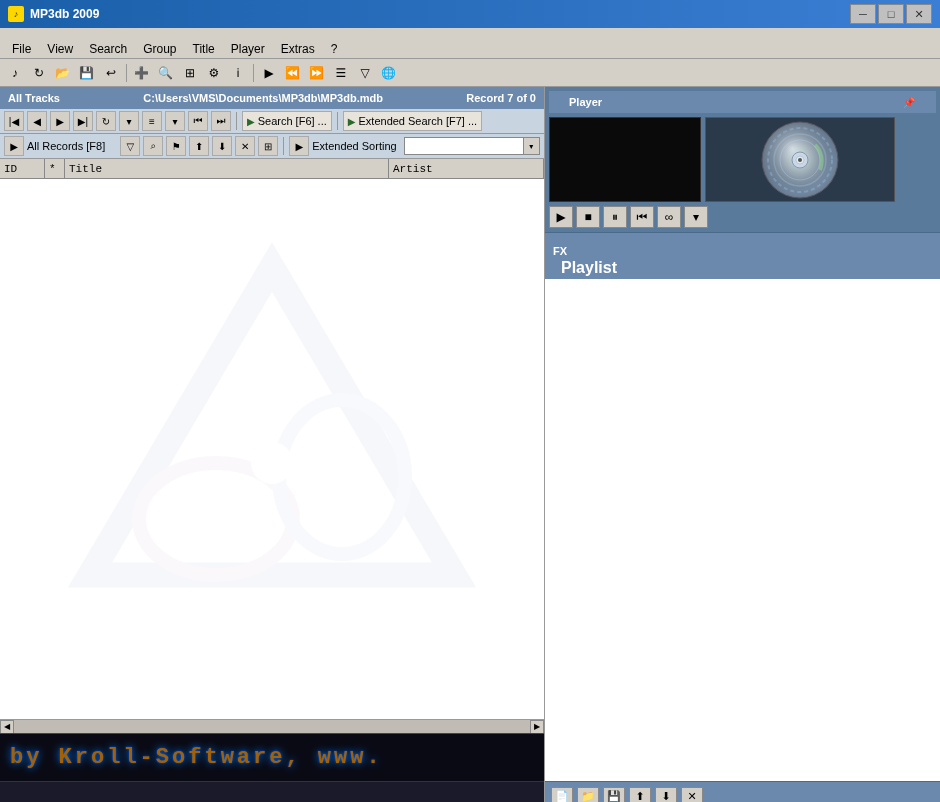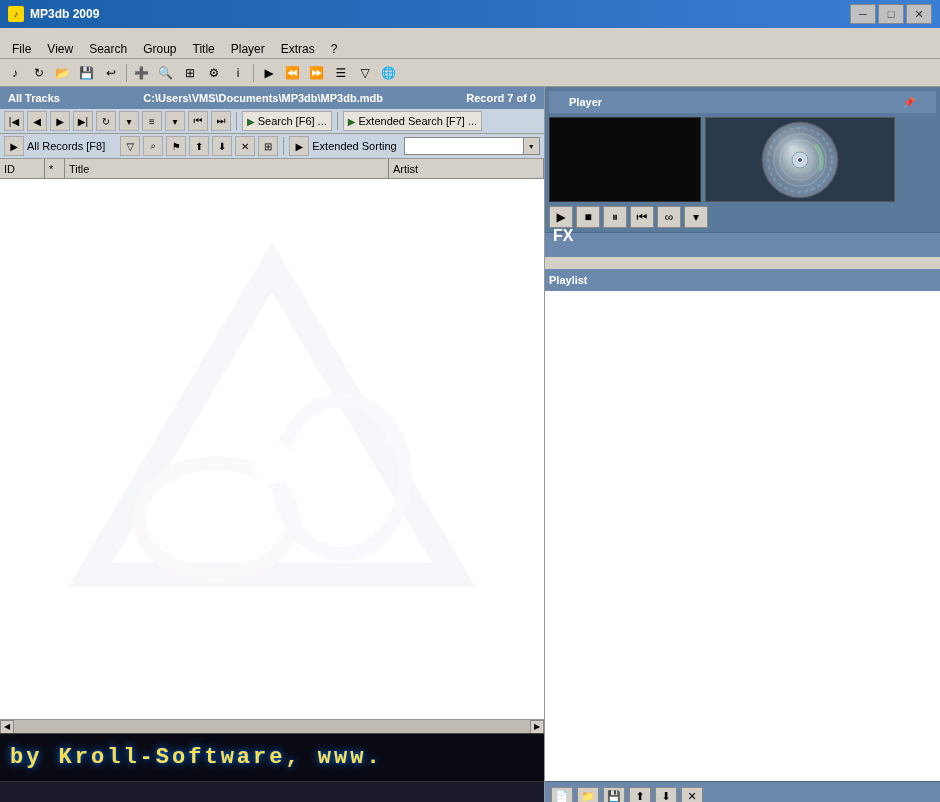--- a/index.html
+++ b/index.html
@@ -146,20 +146,21 @@
       display: flex; align-items: center; justify-content: center;
       font-size: 8px;
     }
 
     
     .track-table {
       flex: 1;
       background: #a3a3a3;
       overflow: hidden;
       position: relative;
+      font-family: Liberation Mono, monospace;
     }
     .table-header {
       display: flex;
       background: #d4d0c8;
       border-bottom: 1px solid #888;
       height: 20px;
     }
     .th-cell {
       border-right: 1px solid #888;
       padding: 2px 4px;
@@ -195,21 +196,21 @@
     .led-display {
       background: #0a0a14;
       height: 48px;
       display: flex;
       align-items: center;
       padding: 0 10px;
       border-top: 1px solid #444;
       overflow: hidden;
     }
     .led-text {
-      color: #fde047;
+      color: #a16207;
       font-family: 'Courier New', monospace;
       font-size: 22px;
       font-weight: bold;
       letter-spacing: 3px;
       text-shadow: 0 0 8px #0080ff, 0 0 2px #0040ff;
     }
 
     
     .mini-display {
       background: #1a1a2a;
@@ -324,43 +325,42 @@
       align-items: center;
       padding: 0 4px;
     }
 
     
     .fx-section {
       background: #6b89ac;
       color: white;
       height: 22px;
       display: flex;
-      align-items: flex-end;
+      align-items: flex-start;
       padding: 12px 8px;
-      font-size: 16px;
+      font-size: 11px;
       font-weight: bold;
       border-top: 1px solid #4a6a8a;
     }
 
     
     .playlist-section {
       flex: 1;
       display: flex;
       flex-direction: column;
     }
     .playlist-header {
       background: #6b89ac;
       color: white;
       height: 22px;
       display: flex;
       align-items: center;
-      padding: 0 4px;
-      font-size: 11px;
+      padding: 0 16px;
+      font-size: 16px;
       font-weight: bold;
-      margin-top: 12px;
     }
     .playlist-body {
       flex: 1;
       background: white;
     }
 
     
     .right-bottom {
       background: #6b89ac;
       height: 30px;

